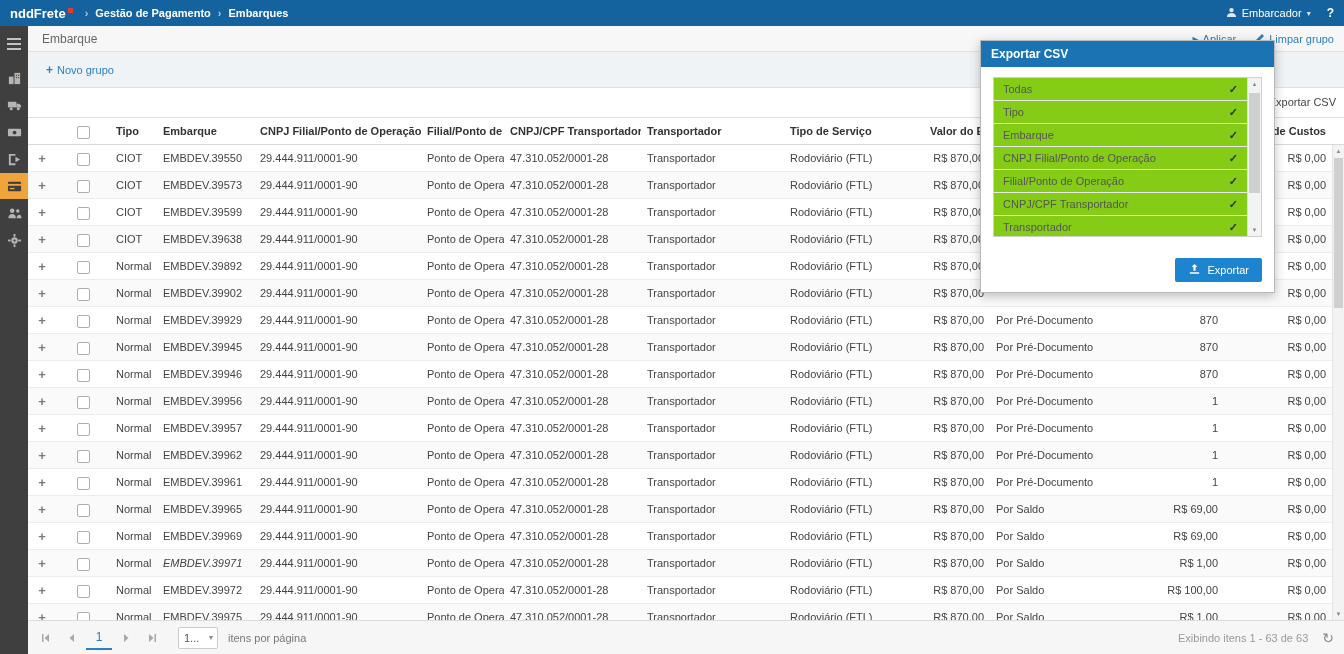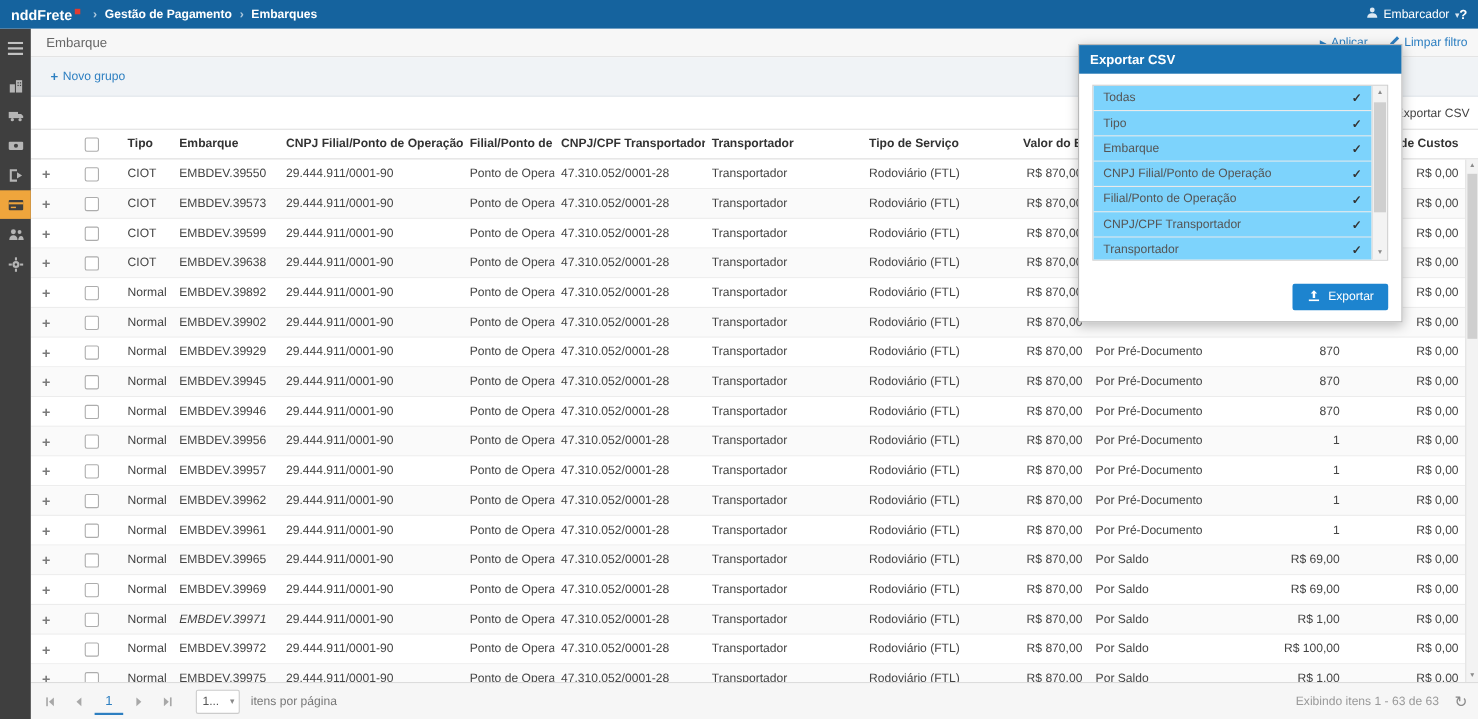--- a/index.html
+++ b/index.html
@@ -8,21 +8,21 @@
   .screen { position:relative; width:1344px; height:654px; overflow:hidden; background:#fff; }
 
   
   .topbar { position:absolute; top:0; left:0; width:100%; height:26px; background:#15639e;
     color:#fff; display:flex; align-items:center; z-index:20; }
   .logo { font-size:13px; font-weight:bold; margin-left:10px; display:flex; align-items:flex-start; }
   .logo-sq { width:5px; height:5px; background:#e03c31; display:inline-block; margin:2px 0 0 2px; }
   .breadcrumb { display:flex; align-items:center; gap:7px; margin-left:12px; font-size:11px; font-weight:bold; }
   .bc-sep { color:rgba(255,255,255,.65); font-size:11px; }
   .bc-item { color:#fff; text-decoration:none; cursor:pointer; }
-  .topbar-right { margin-left:auto; display:flex; align-items:center; margin-right:10px; }
+  .topbar-right { margin-left:auto; display:flex; align-items:center; gap:16px; margin-right:10px; }
   .user-menu { display:flex; align-items:center; gap:5px; font-size:11px; cursor:pointer; }
   .caret { font-size:8px; color:#d7e4ef; }
   .help-btn { font-size:12px; font-weight:bold; cursor:pointer; color:#fff; }
 
   
   .sidebar { position:absolute; top:26px; left:0; width:28px; height:628px; background:#3f3f3f; z-index:15; }
   .side-item { width:28px; height:26px; display:flex; align-items:center; justify-content:center; cursor:pointer; }
   .side-item.menu { margin-top:5px; margin-bottom:8px; }
   .side-item + .side-item { margin-top:1px; }
   .side-item svg { display:block; }
@@ -90,21 +90,21 @@
   
   .export-dialog { position:absolute; left:980px; top:40px; width:295px; background:#fff; z-index:100;
     border:1px solid #b9b9b9; box-shadow:0 3px 10px rgba(0,0,0,.25); }
   .dialog-header { height:26px; background:#1a73b3; color:#fff; font-size:12px; font-weight:bold;
     line-height:26px; padding-left:10px; cursor:move; }
   .dialog-body { padding:10px 12px 10px; }
   .dialog-subtitle { font-size:13px; color:#333; margin-bottom:9px; }
   .column-list { position:relative; border:1px solid #d0d0d0; height:160px; overflow:hidden; }
   .column-options { margin-right:14px; }
   .col-option { height:23px; display:flex; align-items:center; justify-content:space-between;
-    padding:0 9px; border-bottom:1px solid #eaeaea; font-size:11px; color:#555; cursor:pointer; background:#7dd3fc; }
+    padding:0 9px; border-bottom:1px solid #eaeaea; font-size:11px; color:#555; cursor:pointer; background:#84cc16; }
   .opt-check { color:#333; font-weight:bold; font-size:11px; }
   .list-scrollbar { position:absolute; top:0; right:0; width:14px; height:100%; background:#f3f3f3;
     border-left:1px solid #ddd; }
   .list-scrollbar .sb-thumb { top:15px; height:100px; }
   .dialog-footer { margin-top:21px; text-align:right; }
   .export-btn { display:inline-flex; align-items:center; gap:6px; background:#1d84cf; color:#fff;
     border:none; border-radius:2px; height:24px; padding:0 13px; font-size:11px; cursor:pointer; font-family:inherit; }
 </style>
 </head>
 <body>
@@ -226,21 +226,21 @@
         <a class="filter-link">
           <span class="tri-icon">▶</span>
           <span>Aplicar</span>
         </a>
         <a class="filter-link">
           <span>
             <svg width="11" height="11" viewBox="0 0 11 11">
                 <path d="M1 10l1-3 6-6 2 2-6 6z" fill="#2d7fc1"></path>
               </svg>
           </span>
-          <span>Limpar filtro</span>
+          <span>Limpar grupo</span>
         </a>
       </div>
     </div>
 
     <div class="group-panel">
       <a class="new-group">
         <span class="plus-ic">+</span>
         <span>Novo grupo</span>
       </a>
     </div>

